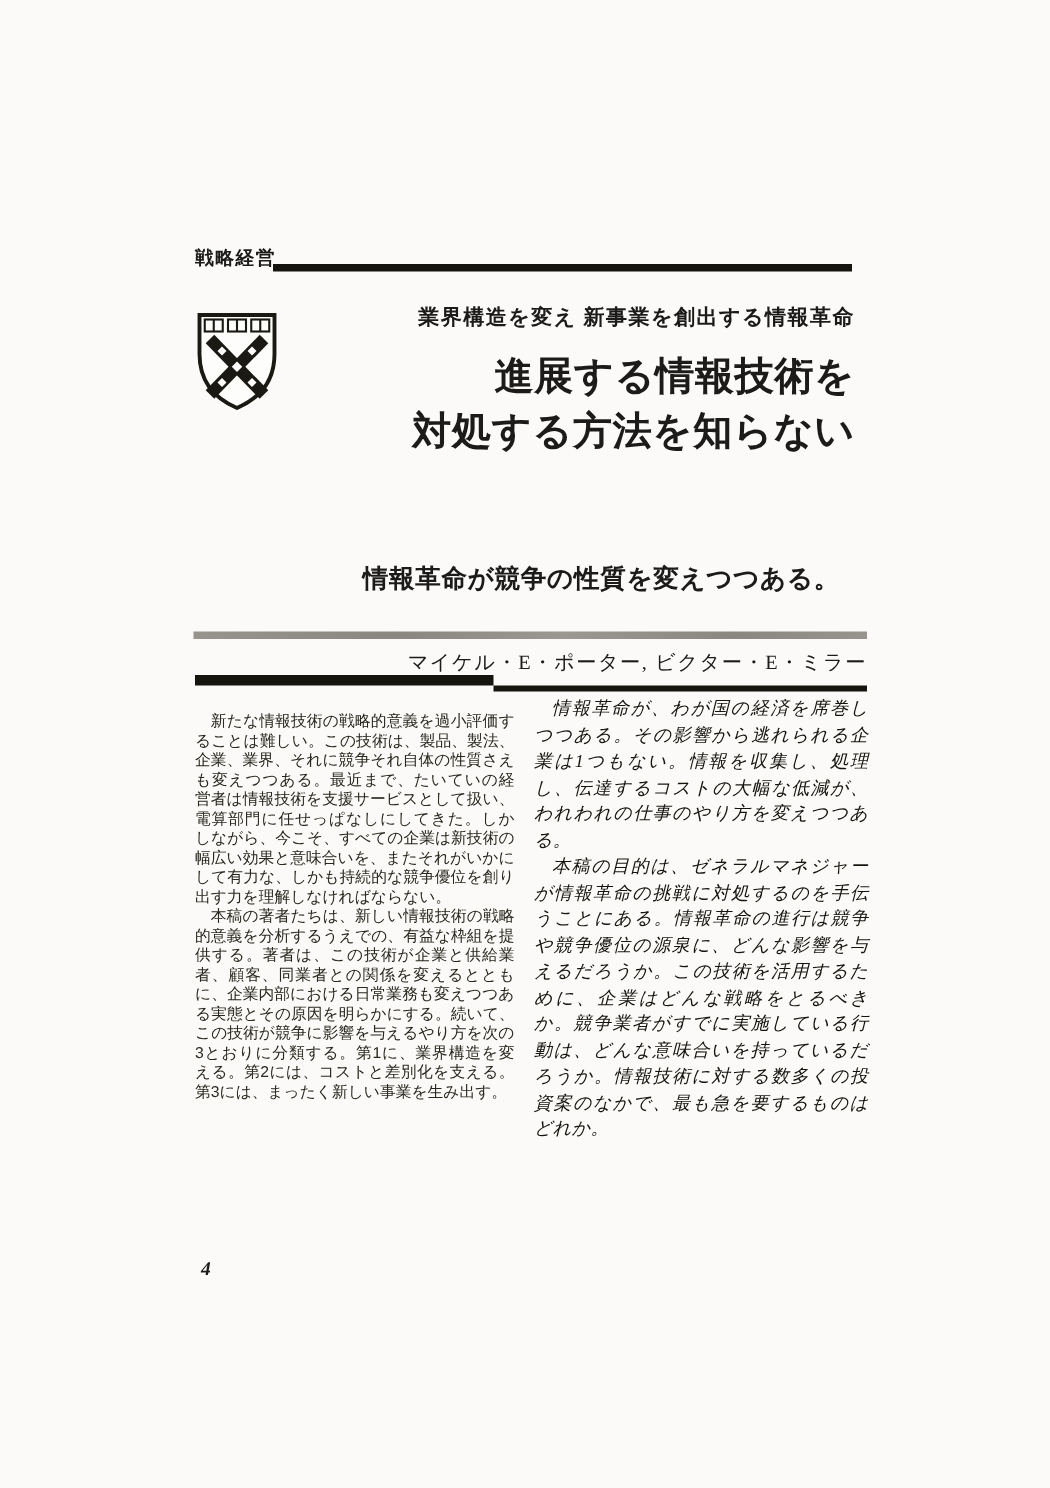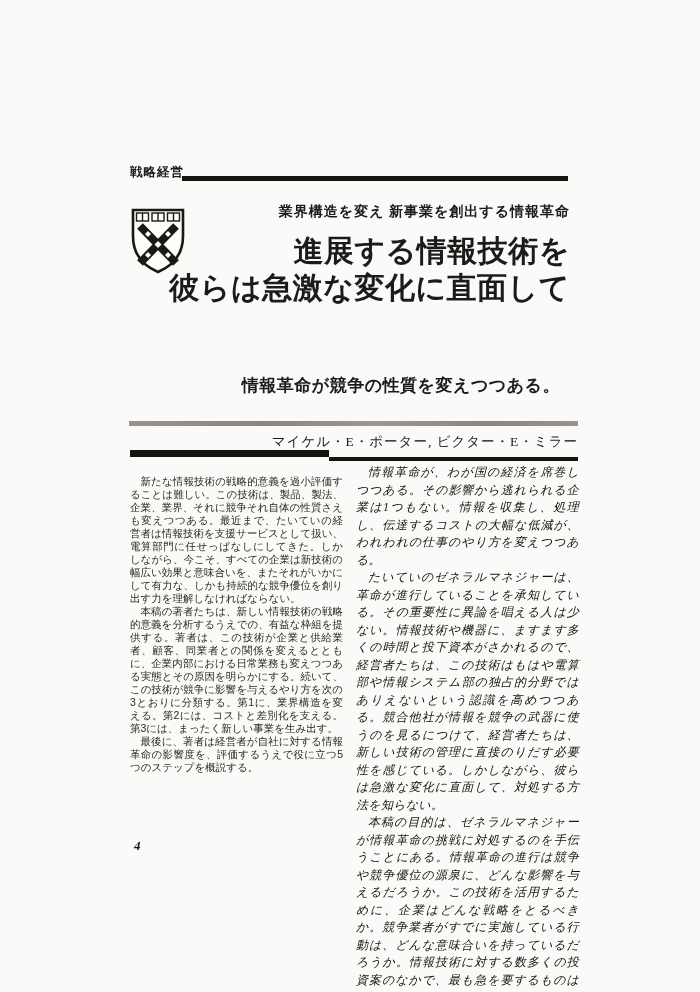--- a/index.html
+++ b/index.html
@@ -30,21 +30,21 @@
 
   .kicker {
     position: absolute; right: 130px; top: 203px;
     width: 440px; text-align: right;
     font-weight: bold; font-size: 14px; letter-spacing: 1px;
     white-space: nowrap;
   }
   .title {
     position: absolute; right: 130px; top: 232px;
     width: 470px; text-align: right;
-    font-weight: bold; font-size: 30px; line-height: 37px;
+    font-weight: bold; font-size: 26px; line-height: 37px;
     letter-spacing: 0.5px; white-space: nowrap;
   }
 
   .lead {
     position: absolute; right: 140px; top: 374px;
     text-align: right;
     font-family: "Liberation Sans", "DejaVu Sans", sans-serif;
     font-weight: bold; font-size: 17px; letter-spacing: 0.5px;
     white-space: nowrap;
   }
@@ -124,37 +124,35 @@
         <polygon points="17,44 20,47 17,50 14,47"></polygon>
         <polygon points="37,44 40,47 37,50 34,47"></polygon>
       </g>
     </svg>
   </div>
 
   <div class="kicker">業界構造を変え 新事業を創出する情報革命</div>
 
   <div class="title">
     <div>進展する情報技術を</div>
-    <div>彼らは急激な変化に直面して</div>
+    <div>対処する方法を知らない</div>
   </div>
 
   <div class="lead">情報革命が競争の性質を変えつつある。</div>
 
   <div class="gray-rule"></div>
   <div class="authors">マイケル・E・ポーター, ビクター・E・ミラー</div>
   <div class="byline-rule-thick"></div>
   <div class="byline-rule-thin"></div>
 
   <div class="abstract-col">
     <p>新たな情報技術の戦略的意義を過小評価することは難しい。この技術は、製品、製法、企業、業界、それに競争それ自体の性質さえも変えつつある。最近まで、たいていの経営者は情報技術を支援サービスとして扱い、電算部門に任せっぱなしにしてきた。しかしながら、今こそ、すべての企業は新技術の幅広い効果と意味合いを、またそれがいかにして有力な、しかも持続的な競争優位を創り出す力を理解しなければならない。</p>
     <p>本稿の著者たちは、新しい情報技術の戦略的意義を分析するうえでの、有益な枠組を提供する。著者は、この技術が企業と供給業者、顧客、同業者との関係を変えるとともに、企業内部における日常業務も変えつつある実態とその原因を明らかにする。続いて、この技術が競争に影響を与えるやり方を次の3とおりに分類する。第1に、業界構造を変える。第2には、コストと差別化を支える。第3には、まったく新しい事業を生み出す。</p>
-    <p>最後に、著者は経営者が自社に対する情報革命の影響度を、評価するうえで役に立つ5つのステップを概説する。</p>
   </div>
 
   <div class="article-col">
     <p>情報革命が、わが国の経済を席巻しつつある。その影響から逃れられる企業は1つもない。情報を収集し、処理し、伝達するコストの大幅な低減が、われわれの仕事のやり方を変えつつある。</p>
-    <p>たいていのゼネラルマネジャーは、革命が進行していることを承知している。その重要性に異論を唱える人は少ない。情報技術や機器に、ますます多くの時間と投下資本がさかれるので、経営者たちは、この技術はもはや電算部や情報システム部の独占的分野ではありえないという認識を高めつつある。競合他社が情報を競争の武器に使うのを見るにつけて、経営者たちは、新しい技術の管理に直接のりだす必要性を感じている。しかしながら、彼らは急激な変化に直面して、対処する方法を知らない。</p>
     <p>本稿の目的は、ゼネラルマネジャーが情報革命の挑戦に対処するのを手伝うことにある。情報革命の進行は競争や競争優位の源泉に、どんな影響を与えるだろうか。この技術を活用するために、企業はどんな戦略をとるべきか。競争業者がすでに実施している行動は、どんな意味合いを持っているだろうか。情報技術に対する数多くの投資案のなかで、最も急を要するものはどれか。</p>
   </div>
 
   <div class="page-number">4</div>
 
 </div>
 
 </body></html>

